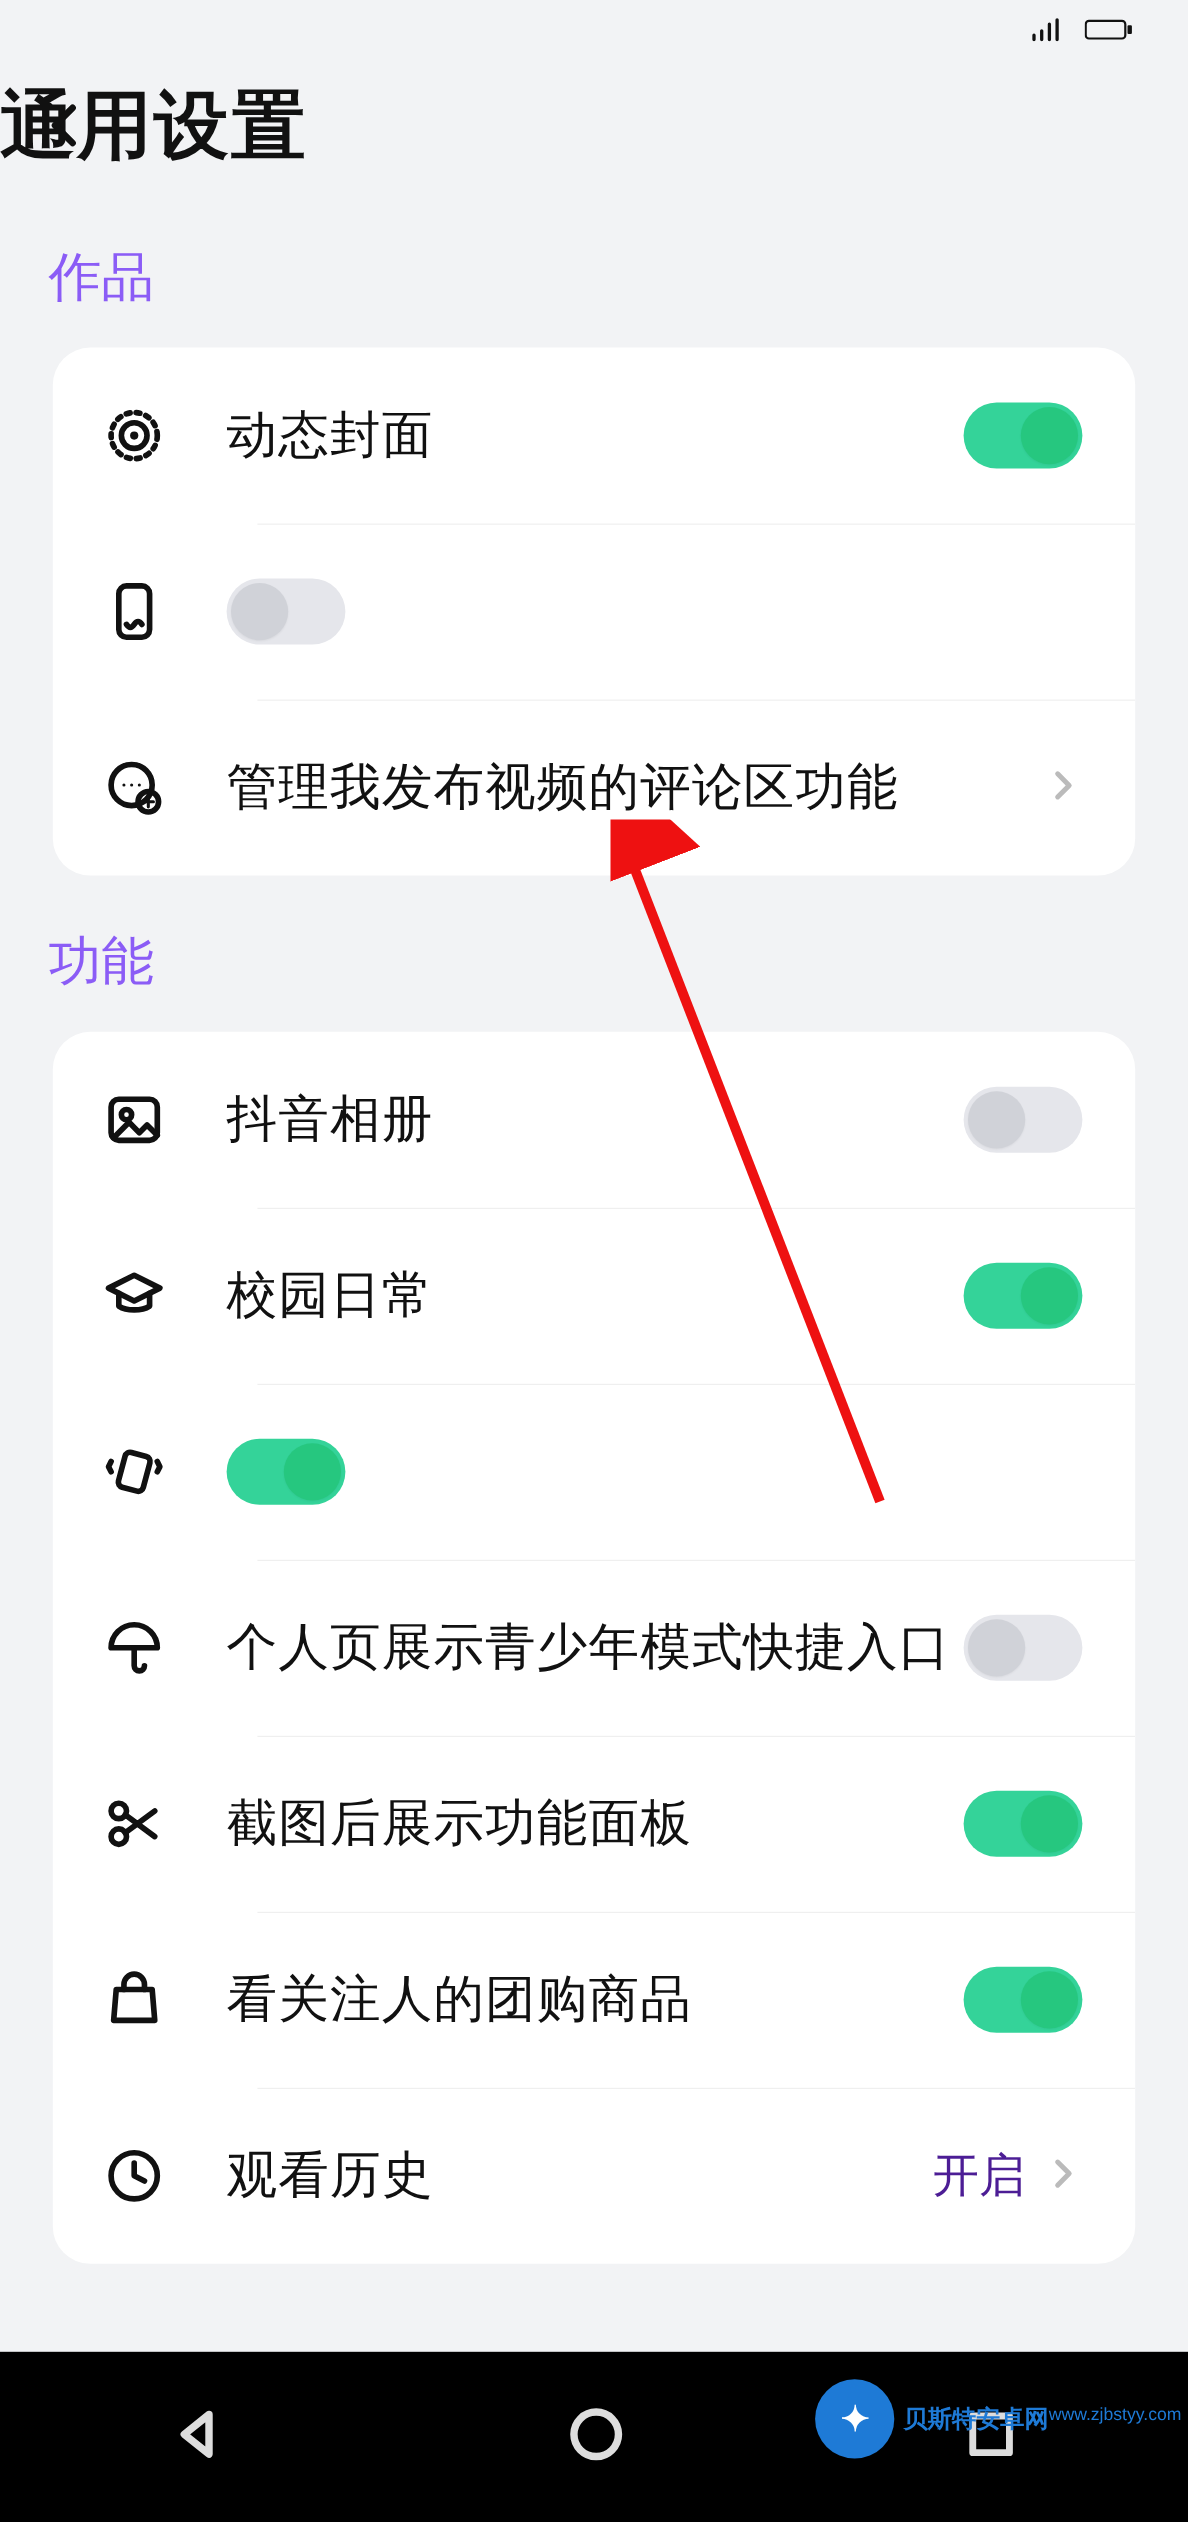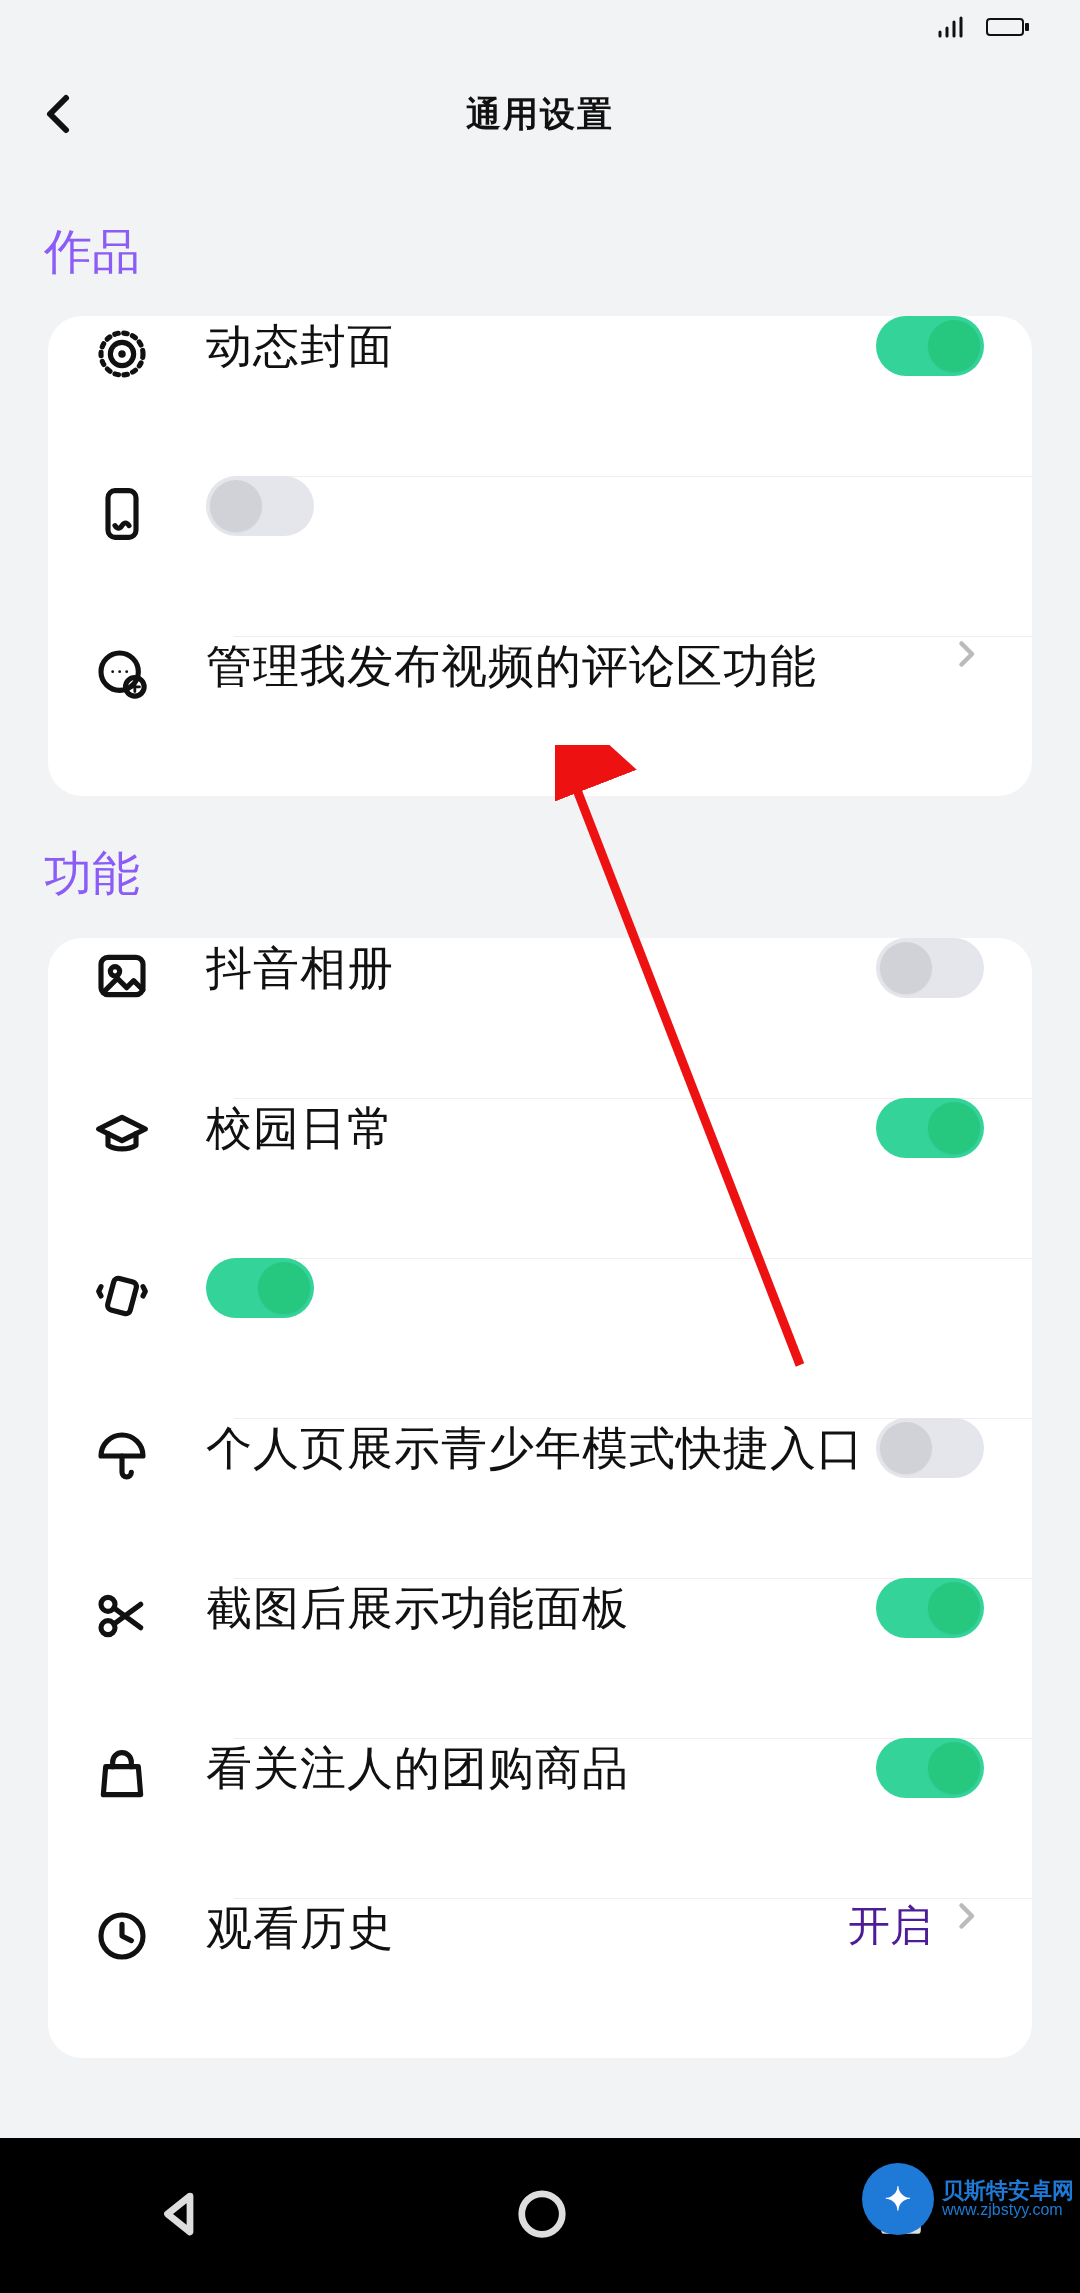--- a/index.html
+++ b/index.html
@@ -2,42 +2,42 @@
 <html><head>
 <meta charset="utf-8">
 <style>
   *{box-sizing:border-box;margin:0;padding:0;-webkit-font-smoothing:antialiased}
   html,body{width:1080px;height:2293px;font-family:"PingFang SC","Helvetica Neue",Arial,sans-serif;background:#fff;overflow:hidden}
   .viewport{position:relative;width:1080px;height:2293px;background:#f2f3f5}
   .status-bar{height:54px;display:flex;align-items:center;justify-content:space-between;padding:0 50px;font-size:30px;color:#111}
   .status-right{display:flex;gap:18px;align-items:center}
   .header{height:120px;display:flex;align-items:center;position:relative}
   .header-back{position:absolute;left:36px;top:0;bottom:0;display:flex;align-items:center}
-  .header-title{flex:1;text-align:center;font-size:35px;font-weight:600;color:#111;letter-spacing:2px}
+  .header-title{flex:1;font-size:68px;font-weight:600;color:#111;letter-spacing:2px}
   .section-label{padding:46px 0 32px 44px;font-size:48px;color:#8b5cf6}
   .card{margin:0 48px;background:#fff;border-radius:34px;overflow:hidden}
-  .row{display:flex;align-items:flex-start;padding:0 48px 0 36px;height:160px;position:relative}
+  .row{display:flex;align-items:center;padding:0 48px 0 36px;height:160px;position:relative}
   .row + .row::before{content:"";position:absolute;left:186px;right:0;top:0;height:1px;background:#eee}
   .row-icon{width:76px;height:76px;flex:0 0 76px;display:flex;align-items:center;justify-content:center;margin-right:46px}
   .row-icon svg{width:56px;height:56px;stroke:#111;stroke-width:2.2;fill:none;stroke-linecap:round;stroke-linejoin:round}
   .row-label{flex:1;font-size:46px;color:#111;letter-spacing:1px}
   .row-value{font-size:42px;color:#4c1d95;margin-right:16px}
   .toggle{width:108px;height:60px;border-radius:30px;position:relative;flex:0 0 108px}
   .toggle .knob{position:absolute;width:52px;height:52px;border-radius:50%;top:4px;background:#fff;box-shadow:0 1px 2px rgba(0,0,0,.05)}
   .toggle.on{background:#34d399}
   .toggle.on .knob{right:4px;background:#26c77f}
   .toggle.off{background:#e5e6eb}
   .toggle.off .knob{left:4px;background:#d0d2d8}
   .chev svg{width:36px;height:36px;stroke:#bbb;stroke-width:3;fill:none;stroke-linecap:round;stroke-linejoin:round}
   .nav-bar{position:absolute;left:0;right:0;bottom:0;height:155px;background:#000;display:flex;align-items:center;justify-content:space-around}
   .nav-bar svg{stroke:#ddd;fill:none;stroke-width:3;stroke-linejoin:round;stroke-linecap:round}
   .annotation-arrow{position:absolute;left:555px;top:745px;pointer-events:none}
   .watermark{position:absolute;right:6px;bottom:58px;display:flex;align-items:center;gap:8px}
   .watermark .badge{width:72px;height:72px;border-radius:50%;background:#1e7ad6;display:flex;align-items:center;justify-content:center;color:#fff;font-weight:700;font-size:32px}
-  .watermark .txt{display:flex;flex-direction:column;line-height:1}
+  .watermark .txt{display:flex;flex-direction:row;line-height:1}
   .watermark .txt .t1{font-size:22px;color:#1e7ad6;font-weight:700}
   .watermark .txt .t2{font-size:16px;color:#1e7ad6}
 </style>
 </head>
 <body>
 
 <div class="viewport">
 
   <div class="status-bar">
     <span></span>

